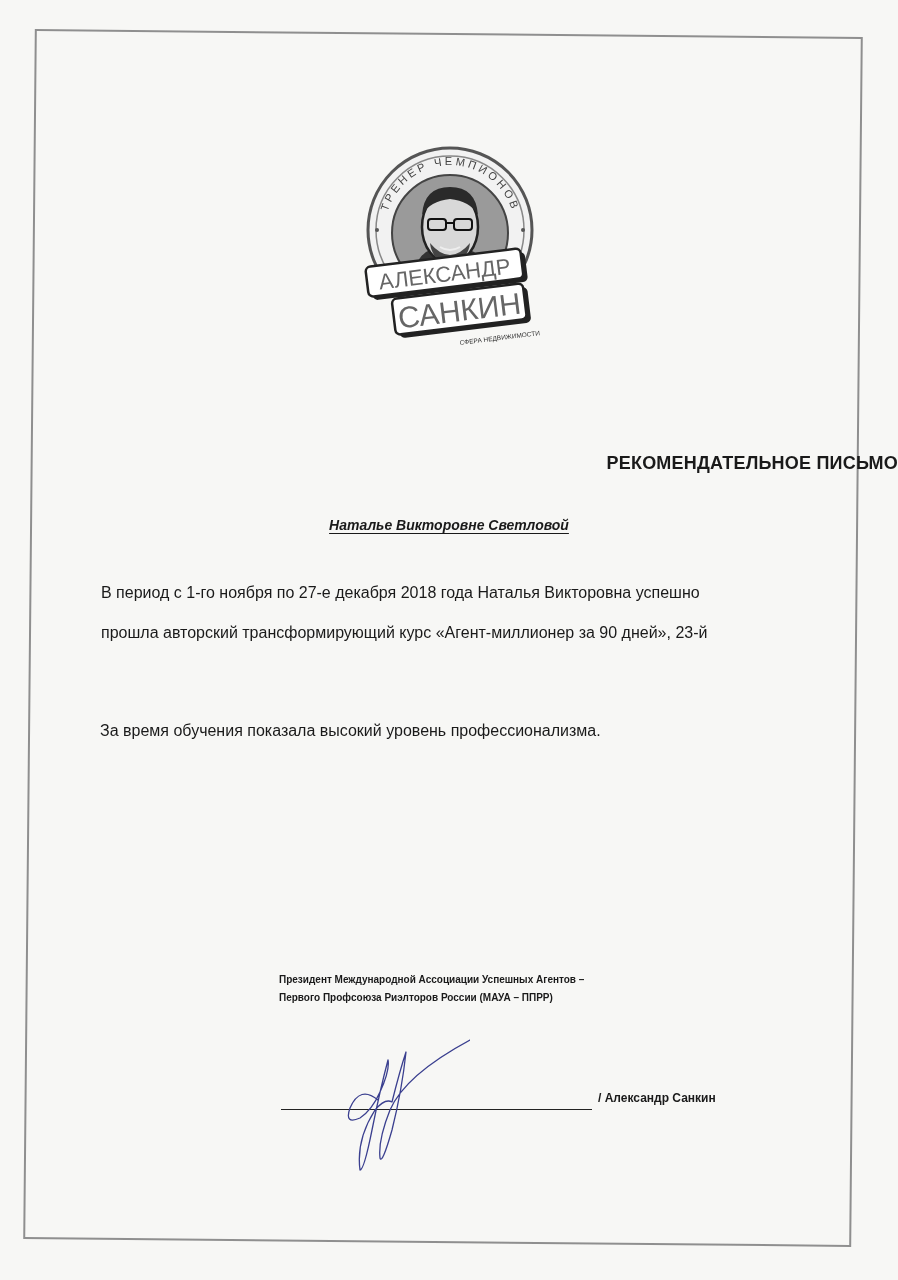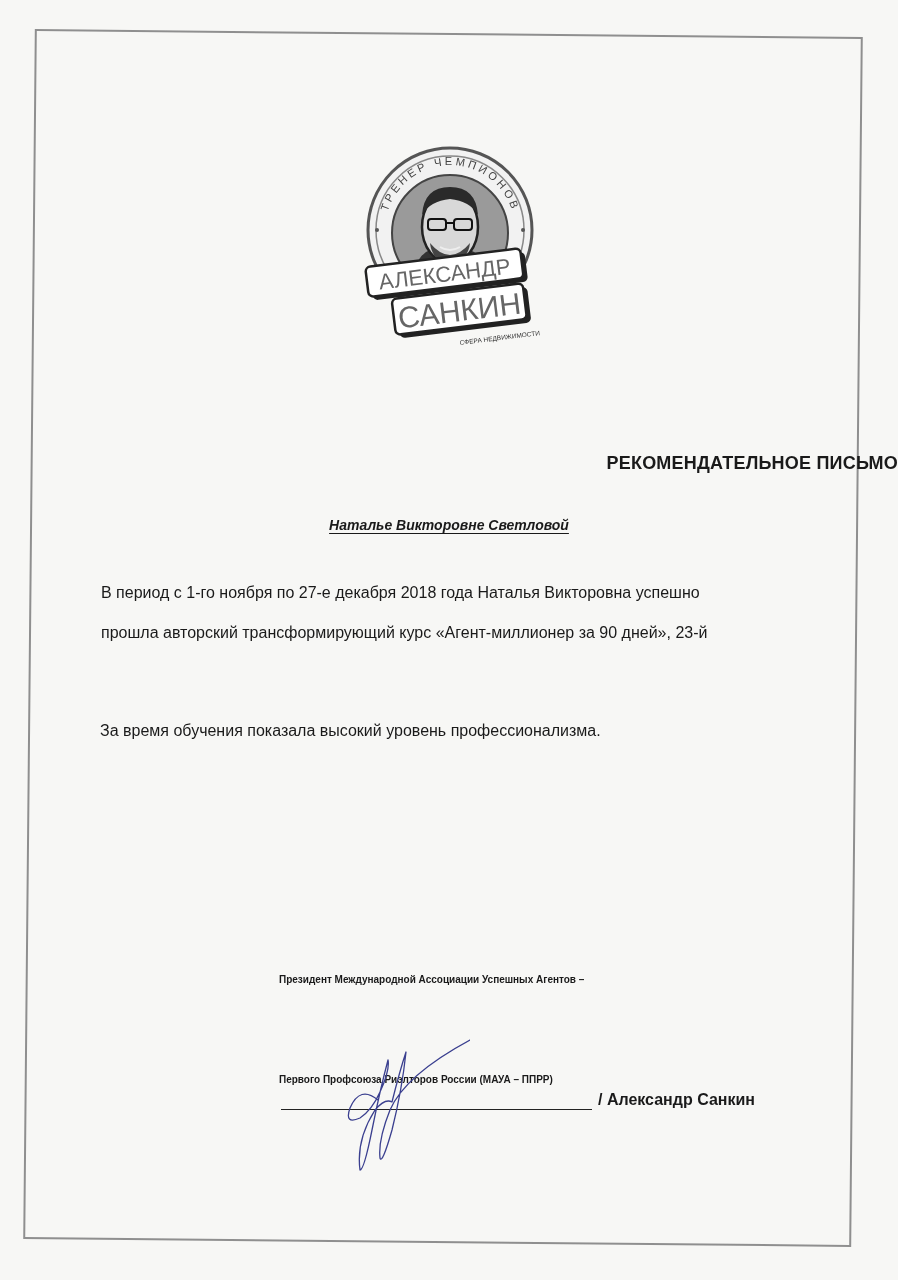--- a/index.html
+++ b/index.html
@@ -30,27 +30,27 @@
     .para {
       position: absolute; font-size: 16px; line-height: 40px; margin: 0;
     }
     .p1 { left: 101px; top: 573px; width: 720px; }
     .p2 { left: 100px; top: 711px; width: 720px; }
     .p3 { left: 100px; top: 767px; width: 740px; }
     .sig-title {
       position: absolute; left: 279px; font-weight: bold; font-size: 10px;
     }
     .sig1 { top: 974px; }
-    .sig2 { top: 1074px; }
+    .sig2 { top: 992px; }
     .sig-line {
       position: absolute; left: 281px; top: 1109px; width: 311px; height: 0;
       border-top: 1.5px solid #222;
     }
     .sig-name {
-      position: absolute; left: 598px; top: 1091px; font-weight: bold; font-size: 16px;
+      position: absolute; left: 598px; top: 1091px; font-weight: bold; font-size: 12px;
     }
     .signature { position: absolute; left: 330px; top: 1030px; width: 140px; height: 145px; }
   </style>
 </head>
 <body>
 
 <div class="frame"></div>
 
 <svg class="logo" viewBox="0 0 200 215">
   <defs>

